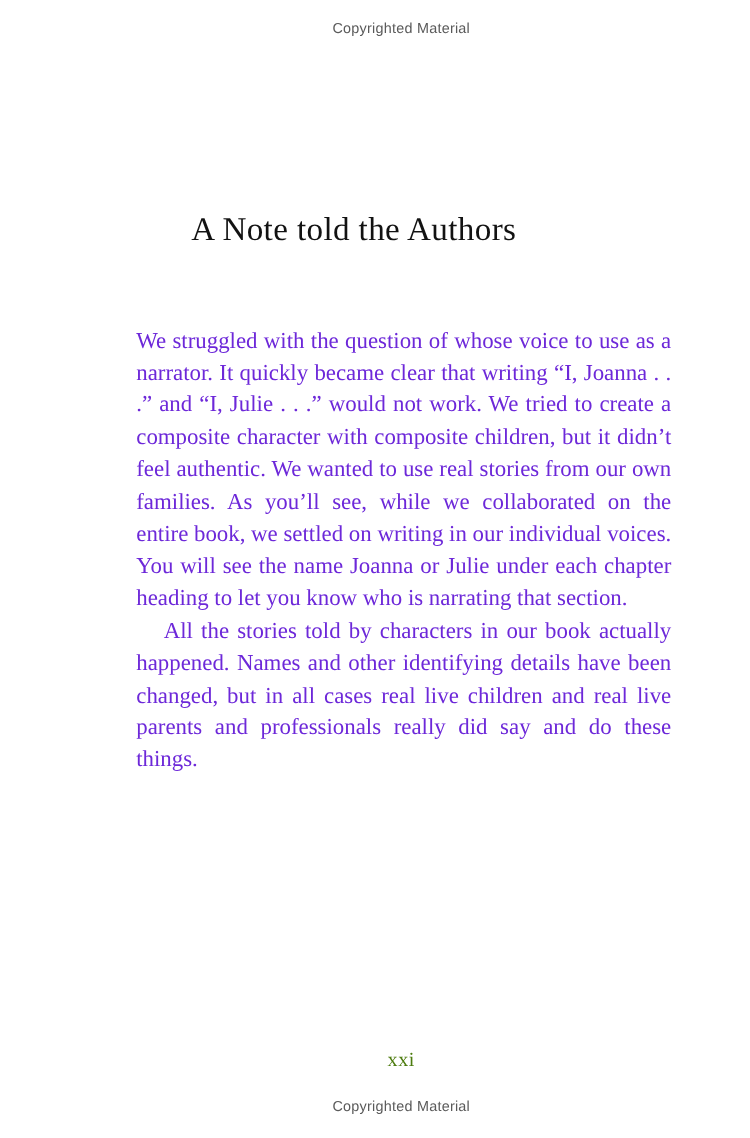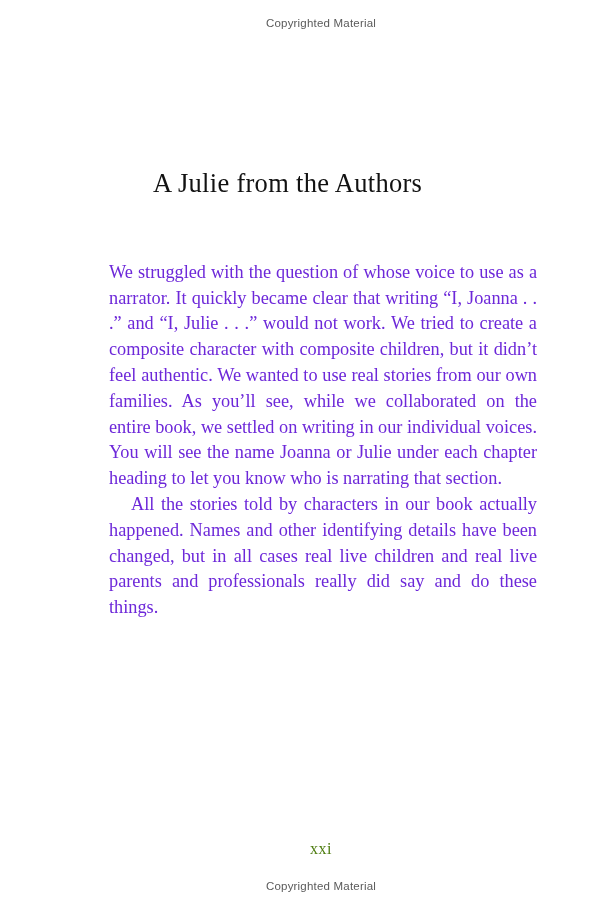--- a/index.html
+++ b/index.html
@@ -87,21 +87,21 @@
 </style>
 </head>
 <body>
 
 <div class="page">
 
   <div class="watermark watermark-top">Copyrighted Material</div>
 
   <div class="content">
 
-    <h1 class="chapter-title">A Julie from the Authors</h1>
+    <h1 class="chapter-title">A Note told the Authors</h1>
 
     <div class="body-text">
       <p>We struggled with the question of whose voice to use as a narrator. It quickly became clear that writing “I, Joanna . . .” and “I, Julie . . .” would not work. We tried to create a com­posite character with composite children, but it didn’t feel authentic. We wanted to use real stories from our own fam­ilies. As you’ll see, while we collaborated on the entire book, we settled on writing in our individual voices. You will see the name Joanna or Julie under each chapter heading to let you know who is narrating that section.</p>
       <p class="indent">All the stories told by characters in our book actually happened. Names and other identifying details have been changed, but in all cases real live children and real live parents and professionals really did say and do these things.</p>
     </div>
 
   </div>
 
   <div class="folio">xxi</div>
 

